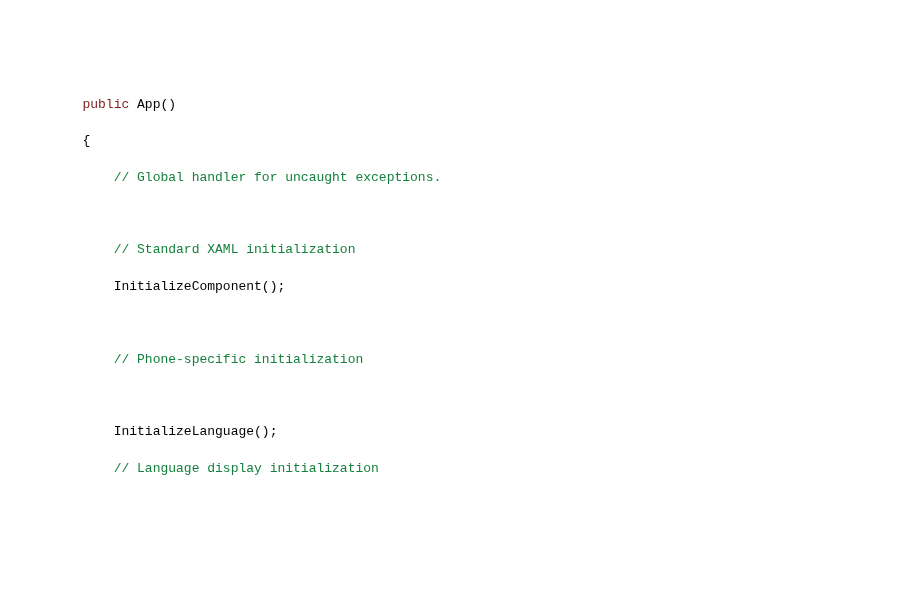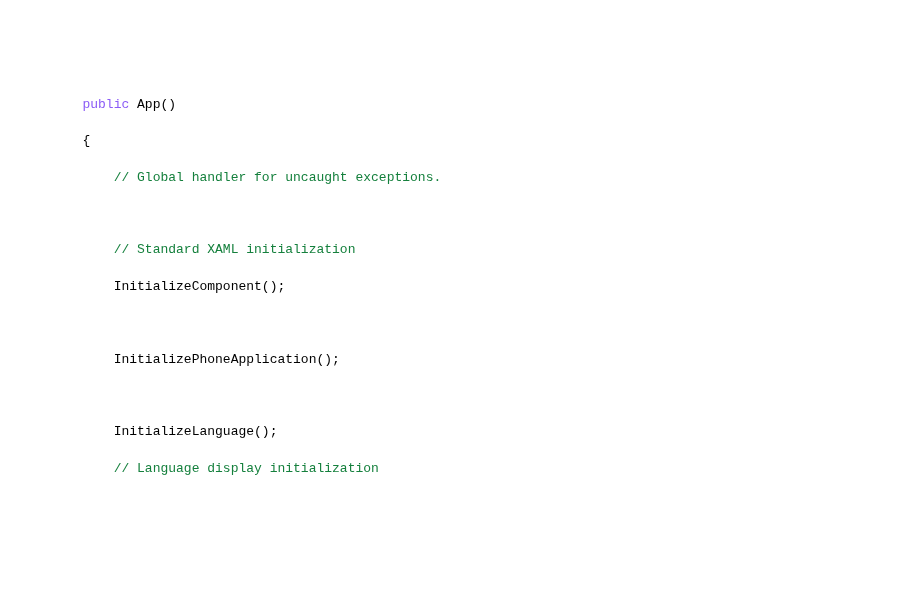--- a/index.html
+++ b/index.html
@@ -8,37 +8,37 @@
     font-size: 13px;
     line-height: 1.4;
     background: #ffffff;
     color: #000000;
     padding: 5px 0 5px 20px;
     white-space: pre;
     overflow-x: auto;
   }
   .code-area { position: relative; }
   .line { display: block; }
-  .kw { color: #8b5cf6; }
+  .kw { color: #7f1d1d; }
   .comment { color: #15803d; }
 </style>
 </head>
 <body>
 
 
 
 <div class="code-area">
 <span class="line">        <span class="kw">public</span><span> App()</span></span>
 <span class="line">        <span>{</span></span>
 <span class="line">            <span class="comment">// Global handler for uncaught exceptions.</span></span>
 <span class="line"> </span>
 <span class="line">            <span class="comment">// Standard XAML initialization</span></span>
 <span class="line">            <span>InitializeComponent();</span></span>
 <span class="line"> </span>
-<span class="line">            <span>InitializePhoneApplication();</span></span>
+<span class="line">            <span class="comment">// Phone-specific initialization</span></span>
 <span class="line"> </span>
 <span class="line">            <span>InitializeLanguage();</span></span>
 <span class="line">            <span class="comment">// Language display initialization</span></span>
 <span class="line"> </span>
 
 
 
 
 
 

